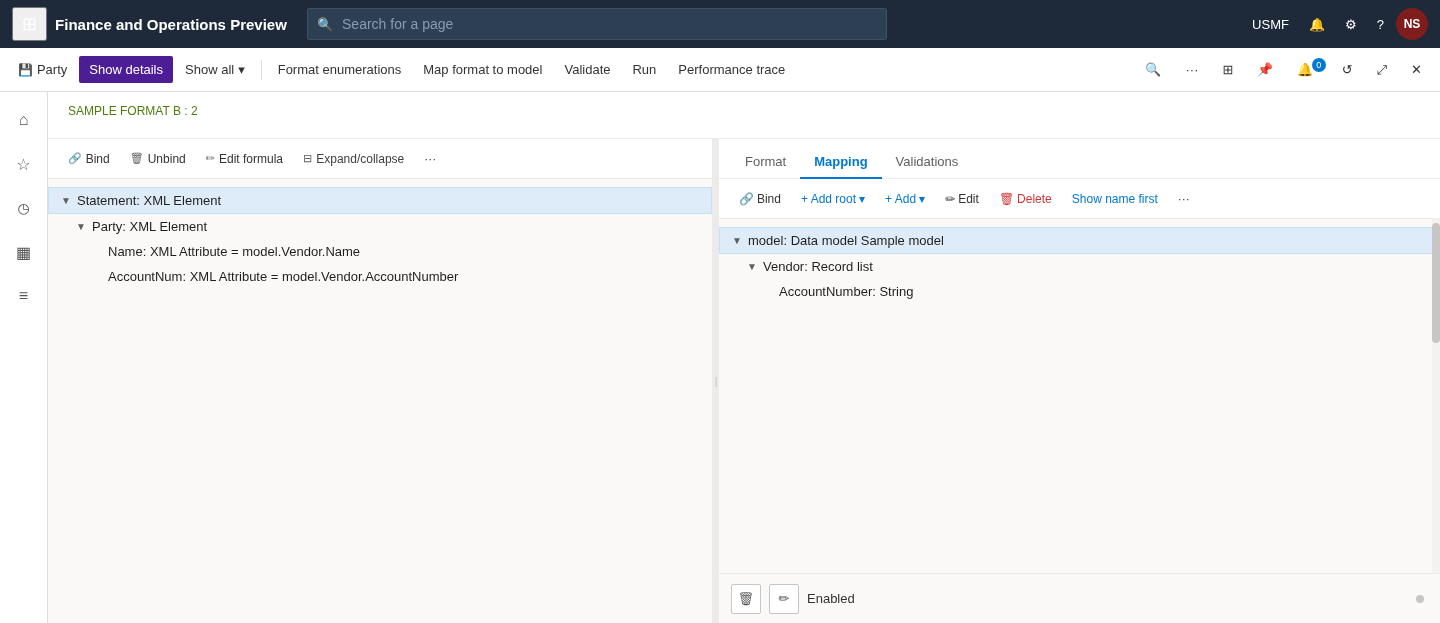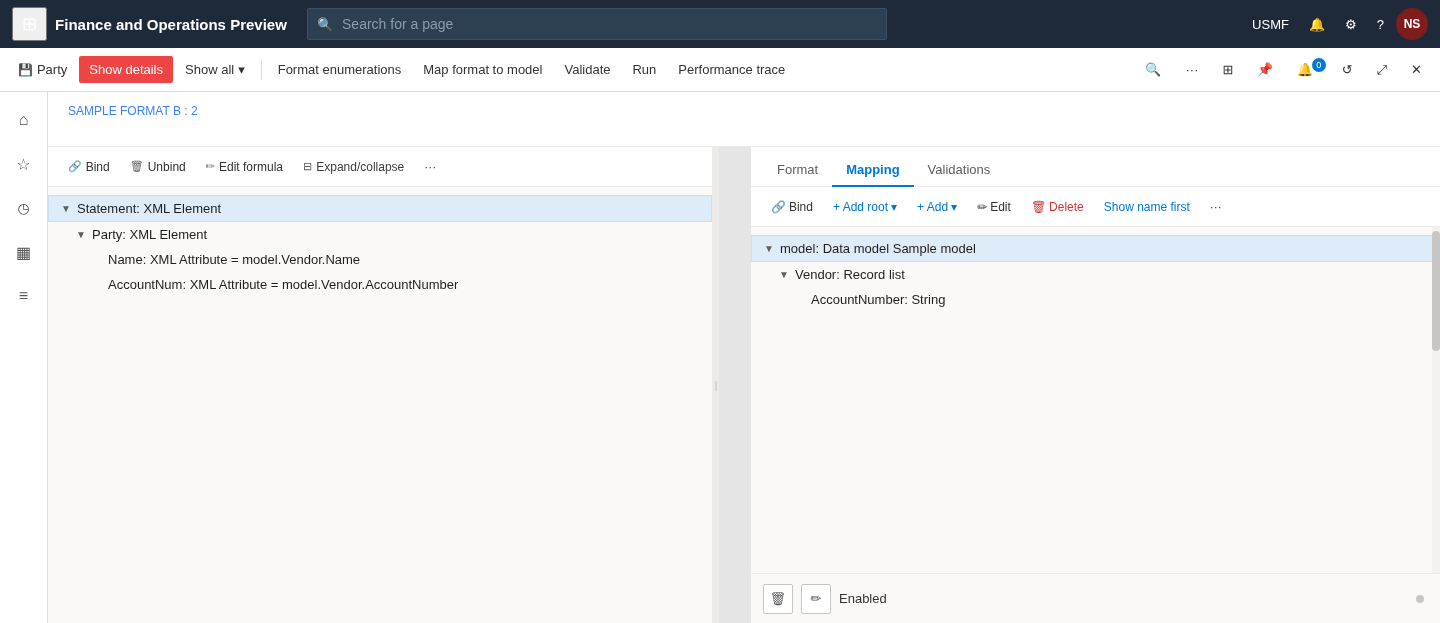--- a/index.html
+++ b/index.html
@@ -75,21 +75,21 @@
       border: none;
       cursor: pointer;
       padding: 6px 10px;
       font-size: 13px;
       color: #333;
       border-radius: 2px;
       display: flex; align-items: center; gap: 4px;
       white-space: nowrap;
     }
     .toolbar-btn.primary {
-      background: #ef4444;
+      background: #4c1d95;
       color: #fff;
     }
     .toolbar-btn .icon { font-size: 12px; }
     .toolbar-separator { width: 1px; height: 20px; background: #ddd; margin: 0 4px; }
 
     
     .main-container {
       display: flex;
       height: calc(623px - 48px - 44px);
     }
@@ -122,21 +122,21 @@
       flex-direction: column;
       overflow: hidden;
     }
 
     
     .page-header {
       background: #fff;
       padding: 12px 20px 8px;
       border-bottom: 1px solid #edebe9;
     }
-    .page-breadcrumb { font-size: 12px; color: #3b82f6; margin-bottom: 20px; }
+    .page-breadcrumb { font-size: 12px; color: #4d7c0f; margin-bottom: 12px; }
     .page-title { font-size: 22px; font-weight: 300; color: #201f1e; }
 
     
     .designer-area {
       flex: 1;
       display: flex;
       overflow: hidden;
       background: #faf9f8;
     }
 
@@ -202,23 +202,22 @@
       justify-content: center;
       color: #bbb;
       font-size: 10px;
     }
 
     
     .right-panel {
       flex: 1;
       display: flex;
       flex-direction: column;
-      background: #e5e5e5;
+      background: #ef4444;
       overflow: hidden;
-      padding-left: 32px;
     }
 
     
     .tabs-bar {
       display: flex;
       border-bottom: 1px solid #edebe9;
       background: #fff;
       height: 40px;
       align-items: flex-end;
       padding: 0 12px;

